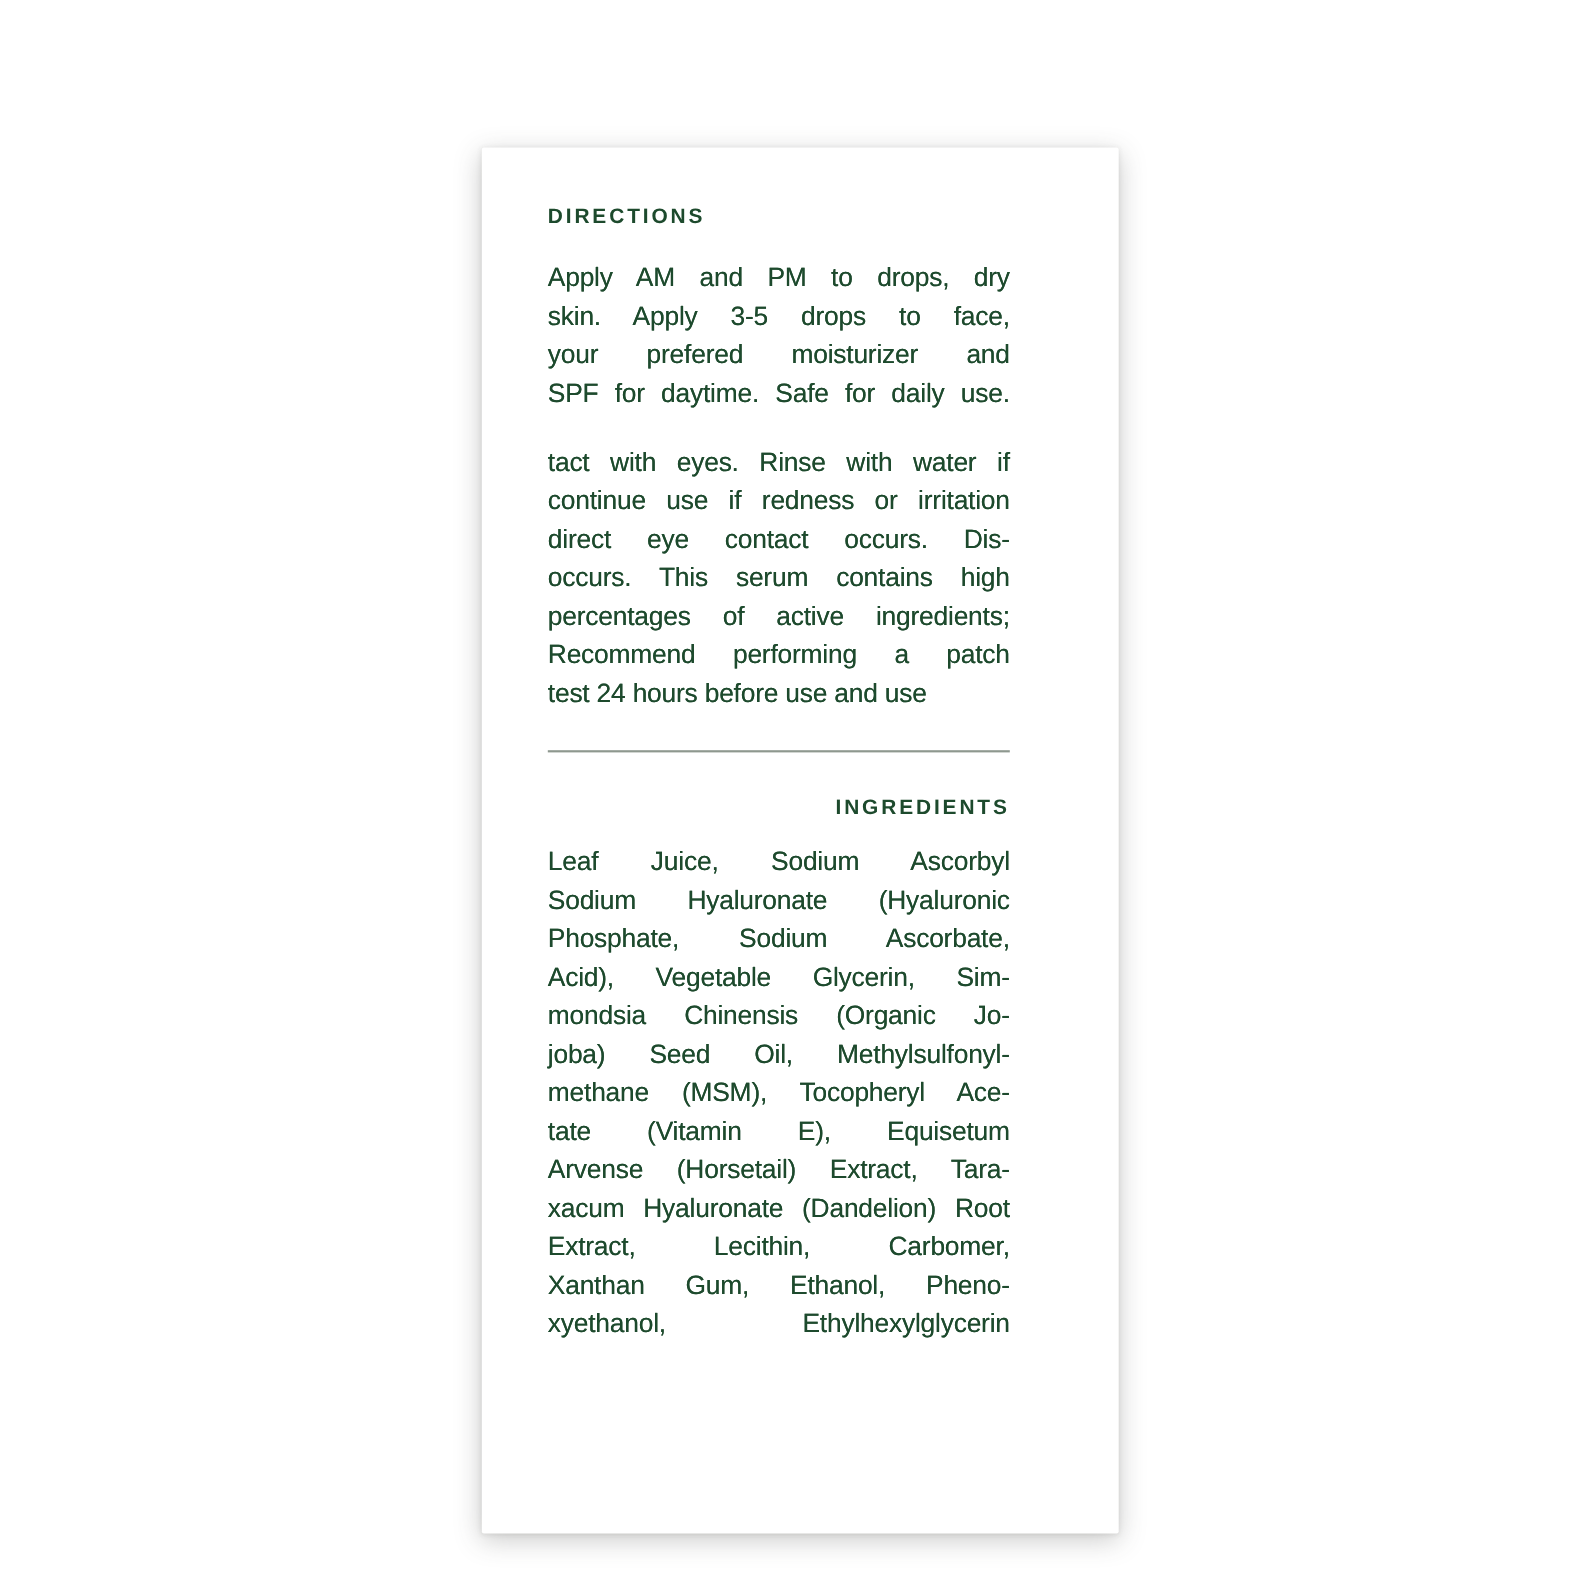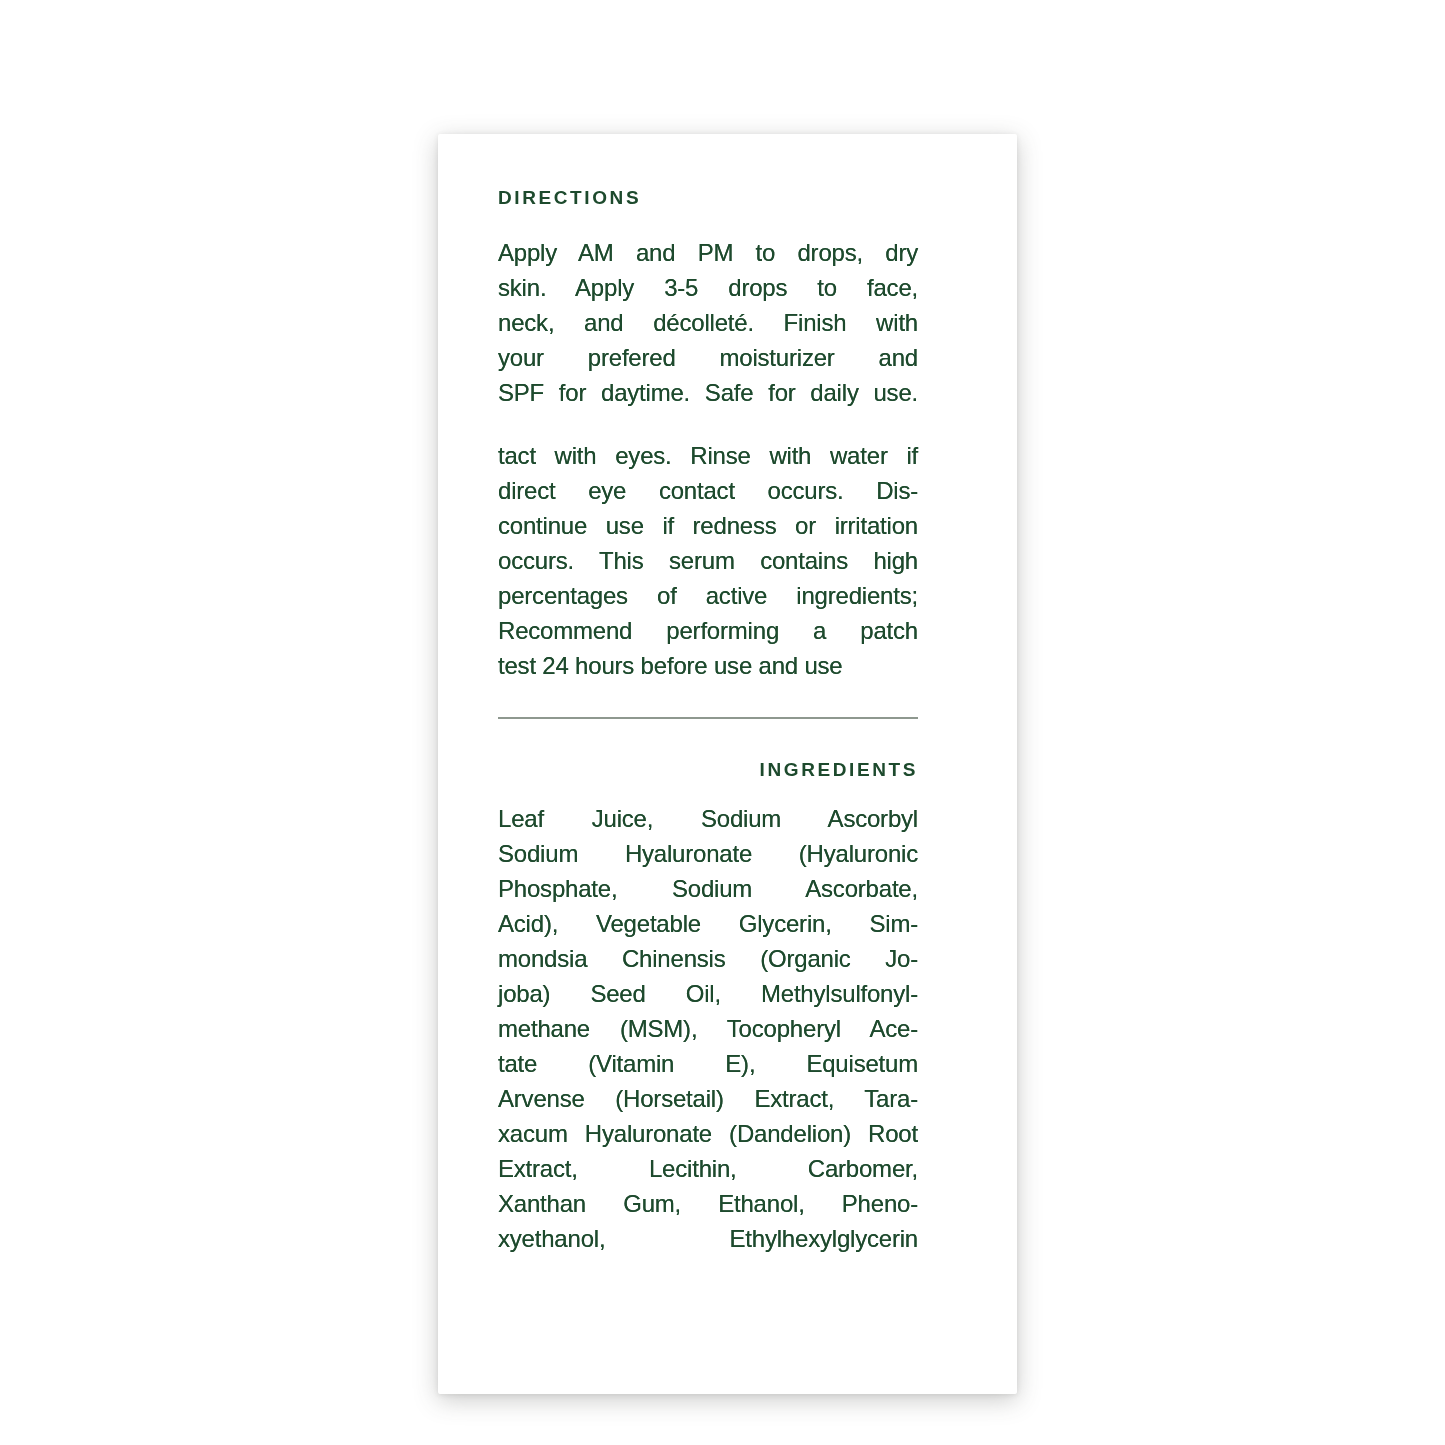--- a/index.html
+++ b/index.html
@@ -69,29 +69,28 @@
 <body>
 
 <div class="stage">
   <section class="card">
 
     <h2 class="section-heading heading-directions">DIRECTIONS</h2>
 
     <div class="para">
         <div class="line">Apply AM and PM to drops, dry</div>
         <div class="line">skin. Apply 3-5 drops to face,</div>
-        <div class="line">neck, and décolleté. Finish with</div>
         <div class="line">your prefered moisturizer and</div>
         <div class="line">SPF for daytime. Safe for daily use.</div>
       </div>
 
     <div class="para short-last">
         <div class="line">tact with eyes. Rinse with water if</div>
+        <div class="line">continue use if redness or irritation</div>
         <div class="line">direct eye contact occurs. Dis-</div>
-        <div class="line">continue use if redness or irritation</div>
         <div class="line">occurs. This serum contains high</div>
         <div class="line">percentages of active ingredients;</div>
         <div class="line">Recommend performing a patch</div>
         <div class="line">test 24 hours before use and use</div>
       </div>
 
     <hr class="divider">
 
     <h2 class="section-heading heading-ingredients">INGREDIENTS</h2>
 

